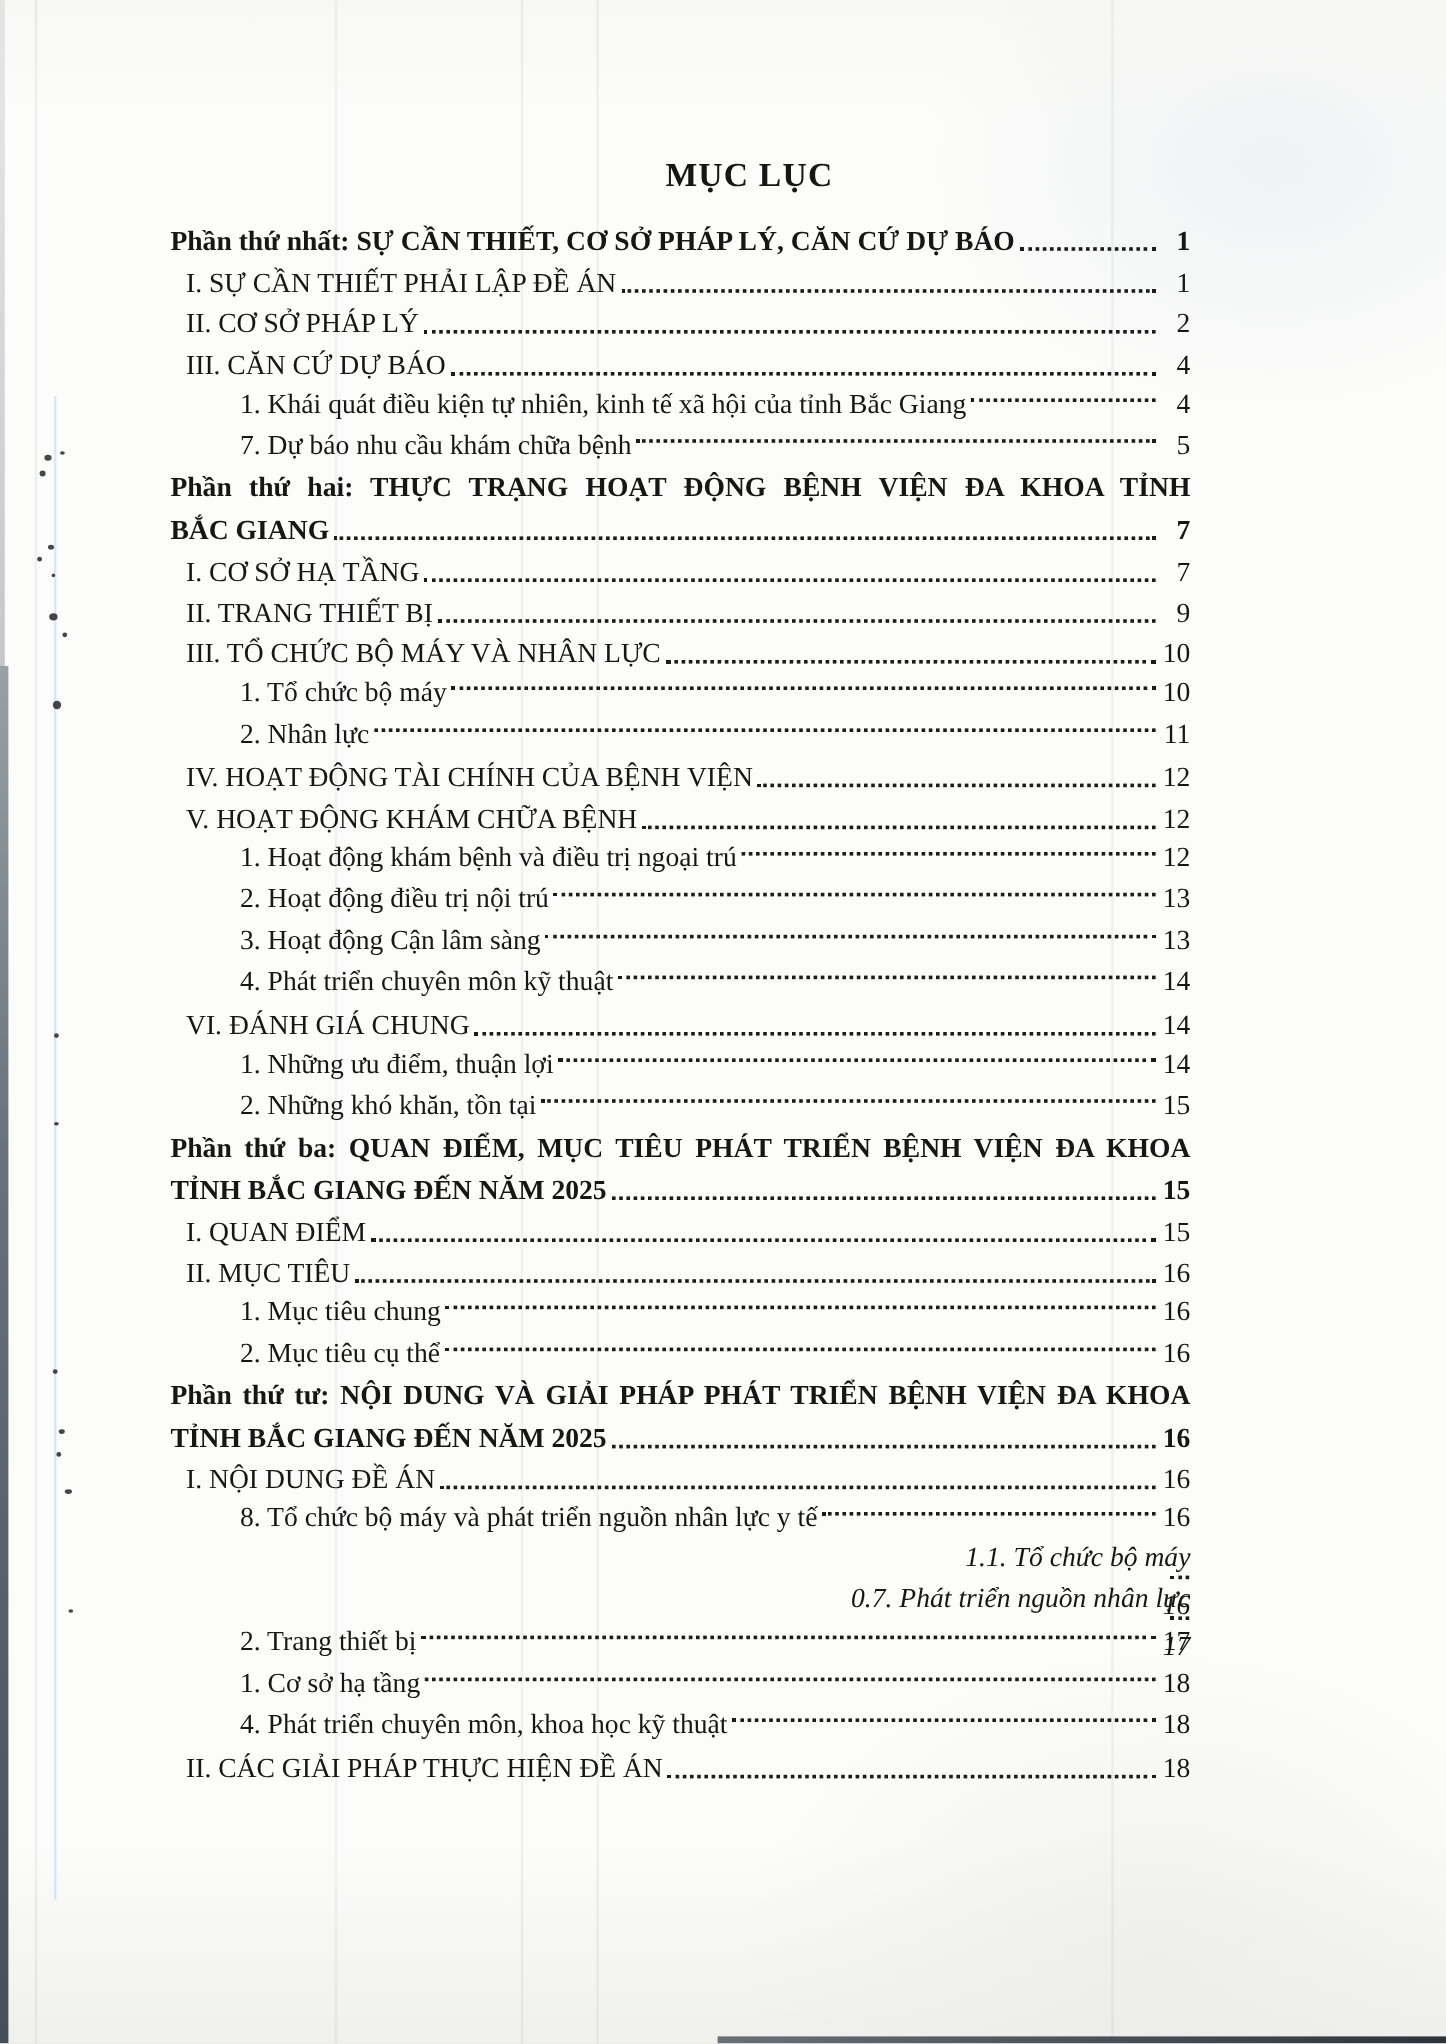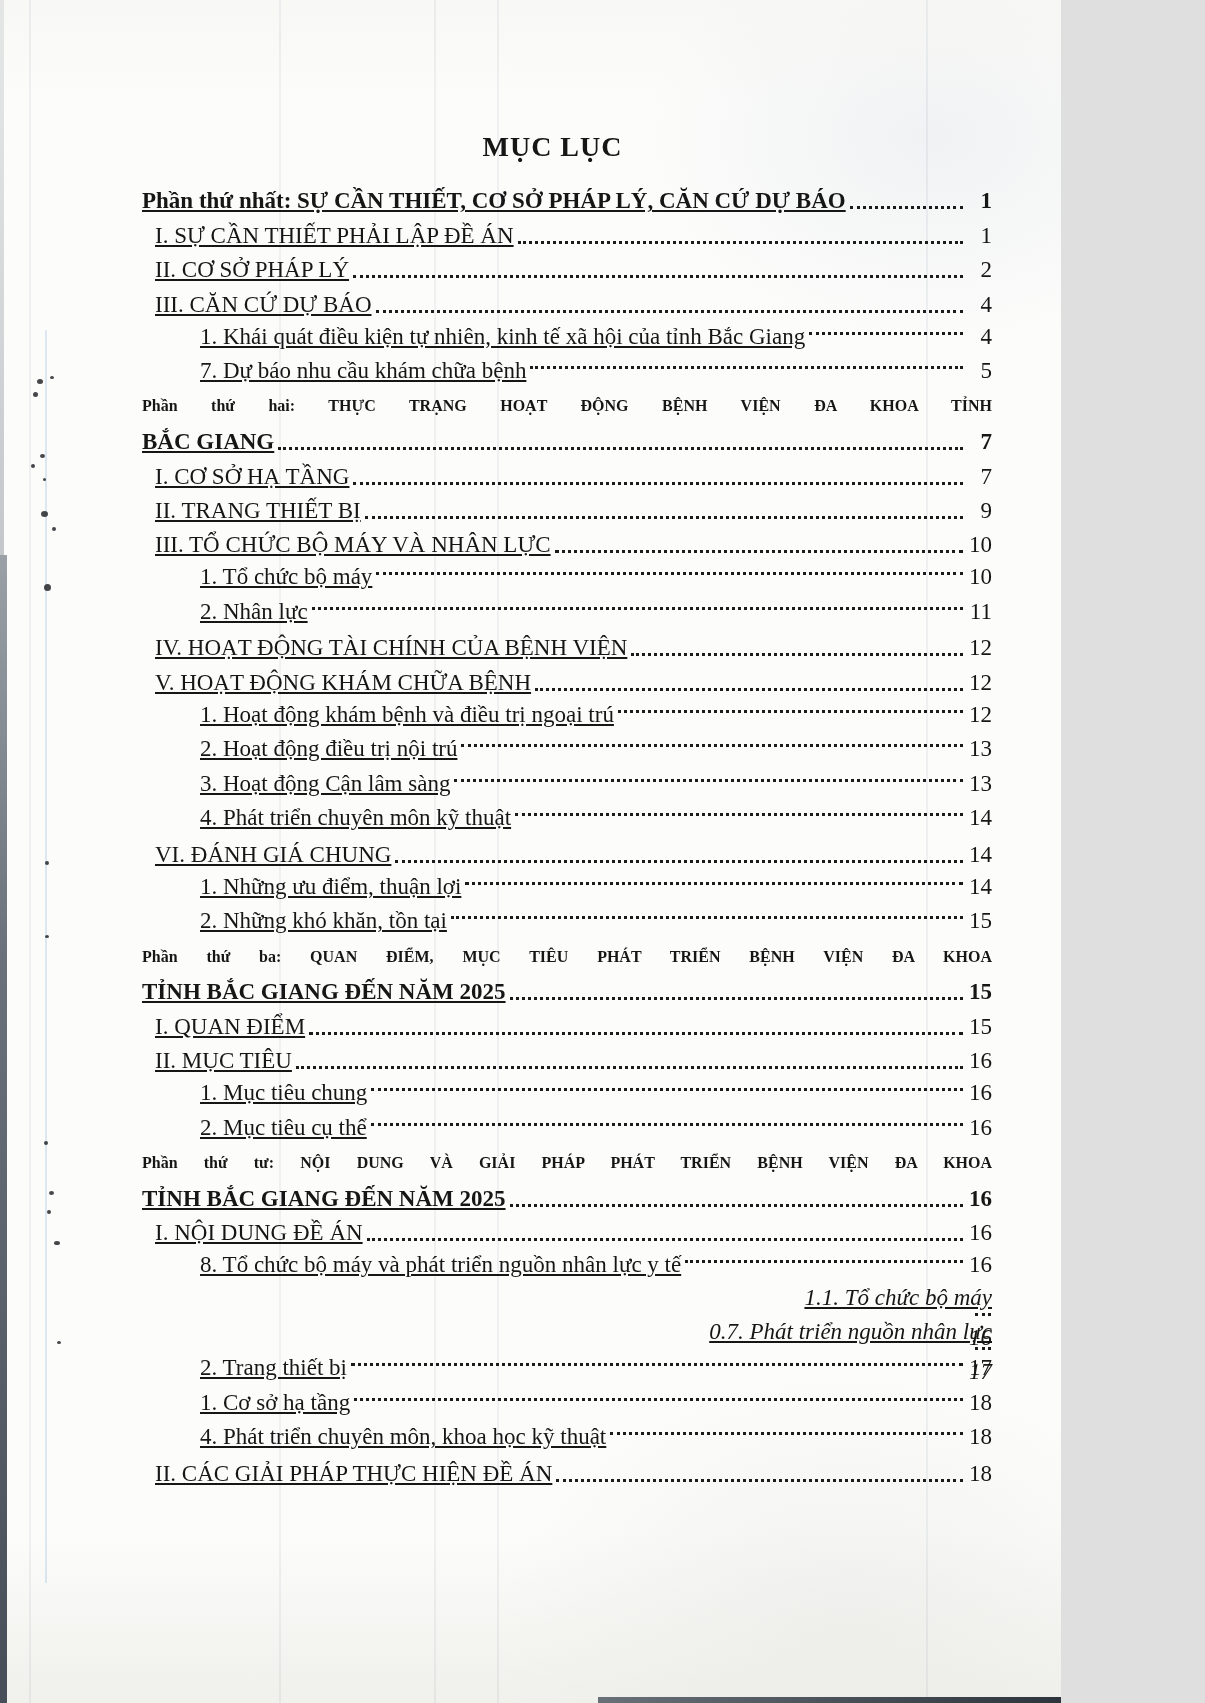--- a/index.html
+++ b/index.html
@@ -1,18 +1,18 @@
 <!DOCTYPE html>
 <html><head>
 <meta charset="utf-8">
 <style>
   html, body { margin:0; padding:0; background:#dfdfdf; }
   .page {
     position:relative;
-    width:1061px; height:1703px;
+    width:1205px; height:1703px;
     overflow:hidden;
     color:#161616;
     font-family:"Liberation Serif","DejaVu Serif",serif;
     background:
       linear-gradient(180deg, rgba(244,244,240,.55) 0%, rgba(252,252,251,0) 6%),
       linear-gradient(180deg, rgba(0,0,0,0) 90%, rgba(235,235,229,.65) 99%),
       radial-gradient(420px 300px at 88% 8%, rgba(226,229,233,.45), rgba(0,0,0,0) 70%),
       radial-gradient(500px 380px at 80% 96%, rgba(228,230,226,.5), rgba(0,0,0,0) 70%),
       #fcfcfb;
   }
@@ -26,30 +26,30 @@
 
   
   .toc {
     position:absolute; left:142px; top:182px; width:850px;
   }
   .toc-row {
     display:flex; align-items:flex-end;
     height:34.4px; font-size:23px; line-height:30px;
     white-space:nowrap;
   }
-  .toc-row .txt { flex:0 0 auto;text-decoration:underline; }
+  .toc-row .txt { flex:0 0 auto; }
   .leader {
     flex:1 1 auto; min-width:16px;
     border-bottom:3px dotted #1b1b1b;
     margin:0 1px 7px 4px;
   }
   .pg { flex:0 0 auto; min-width:28px; text-align:right; }
 
   .toc-line1 {
-    height:34.4px; font-size:16px; line-height:30px;
+    height:34.4px; font-size:23px; line-height:30px;
     display:block; text-align:justify; text-align-last:justify;
     padding-top:3px; box-sizing:border-box;
   }
   .lvl-part, .toc-line1.lvl-part { font-weight:bold; }
   .lvl-section { padding-left:0;margin-left:13px; }
   .lvl-item { padding-left:58px;align-items:center; }
   .lvl-subitem { padding-left:72px; font-style:italic;flex-direction:column; }
 
   
   .vline { position:absolute; top:0; bottom:0; width:2px; pointer-events:none; }

